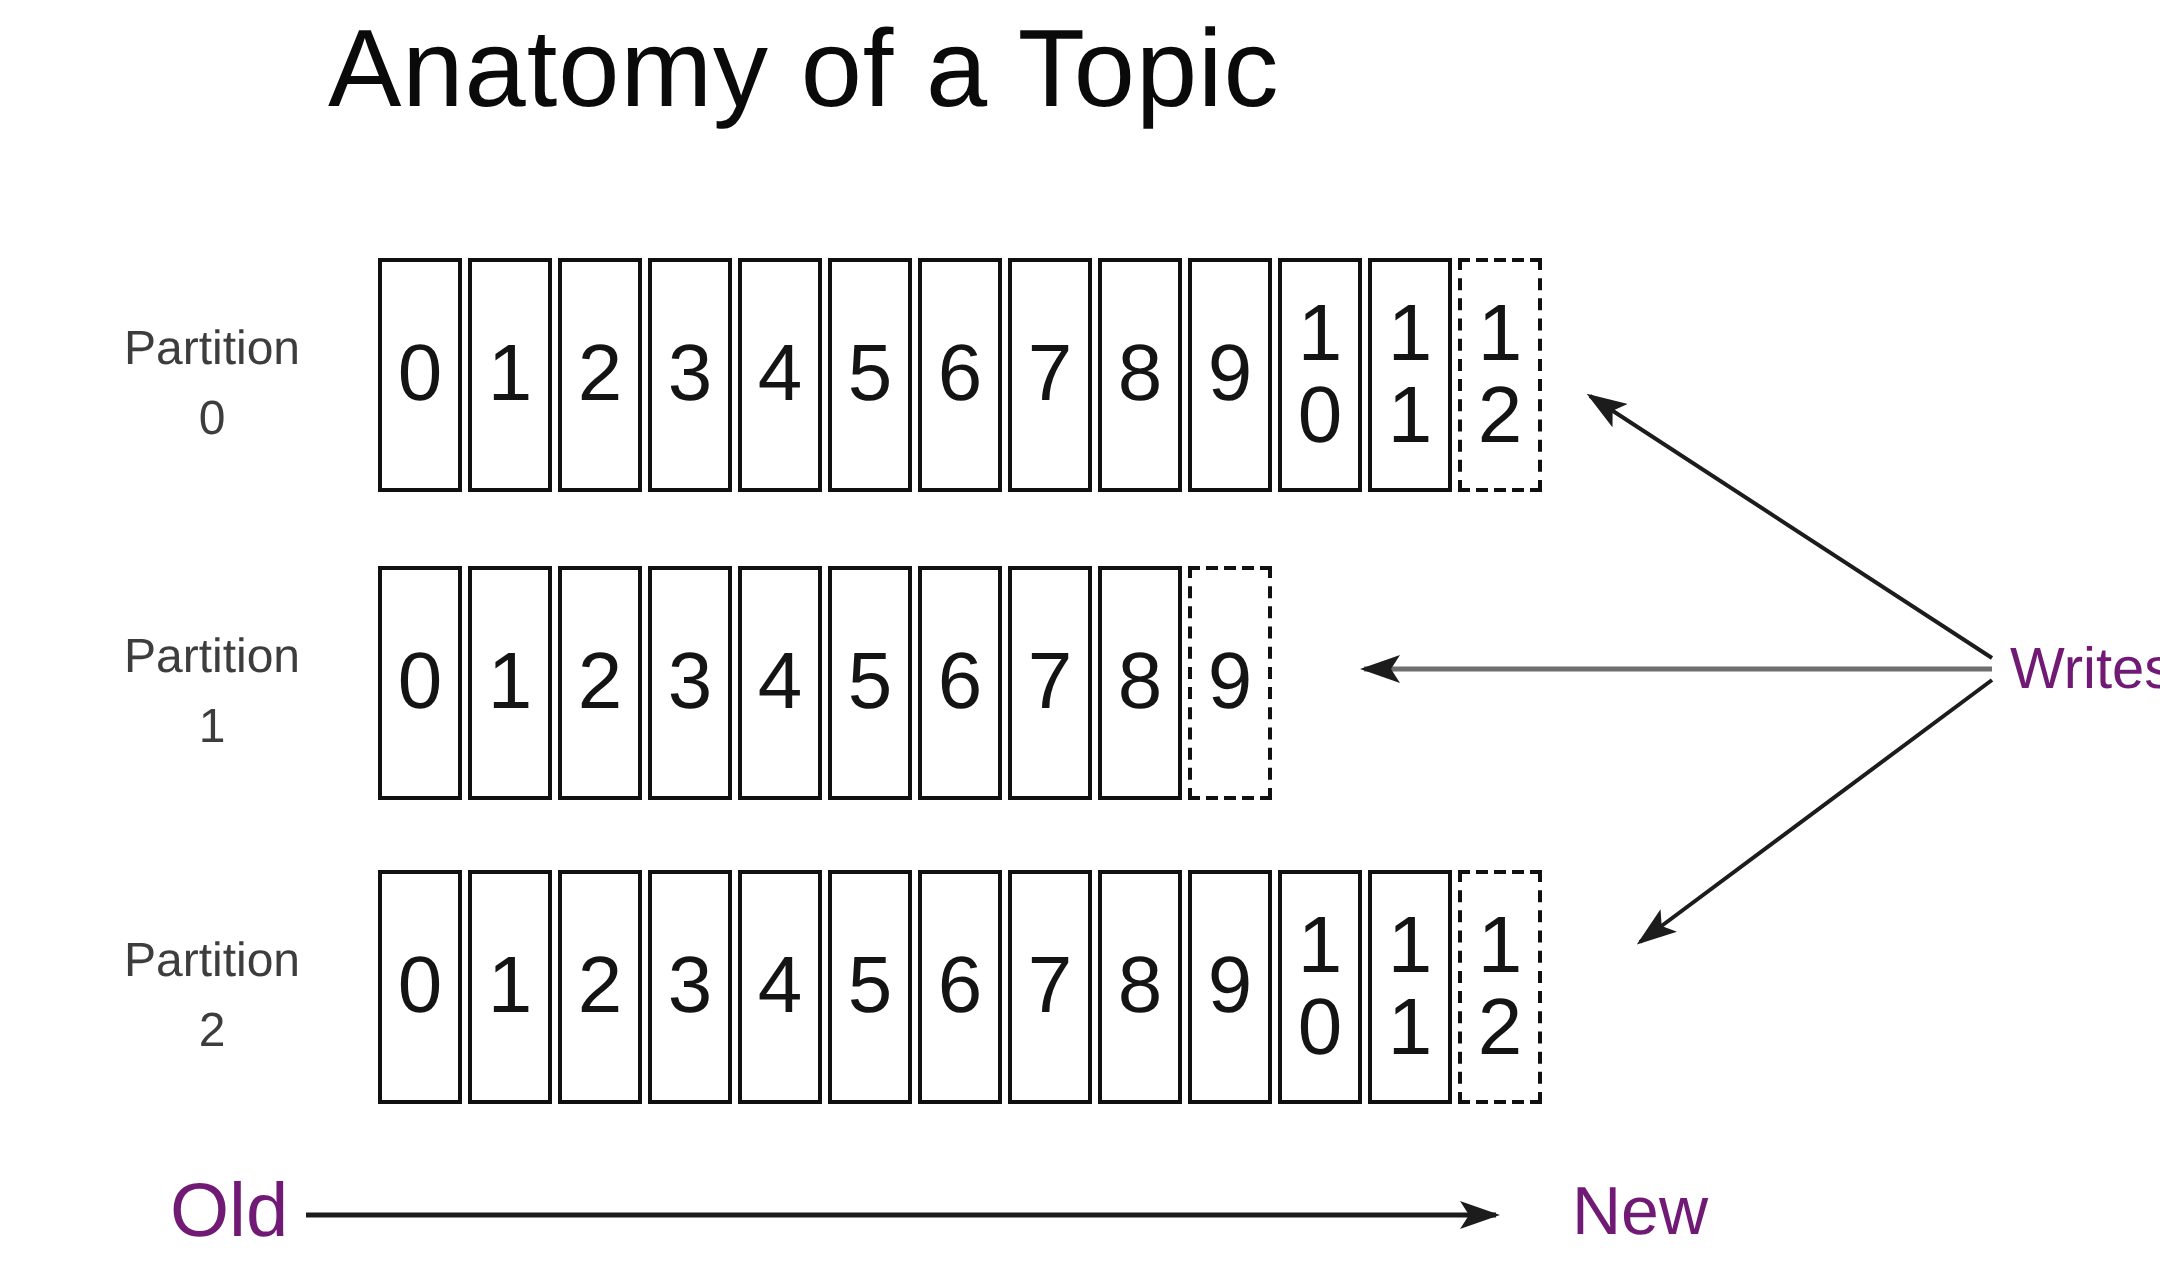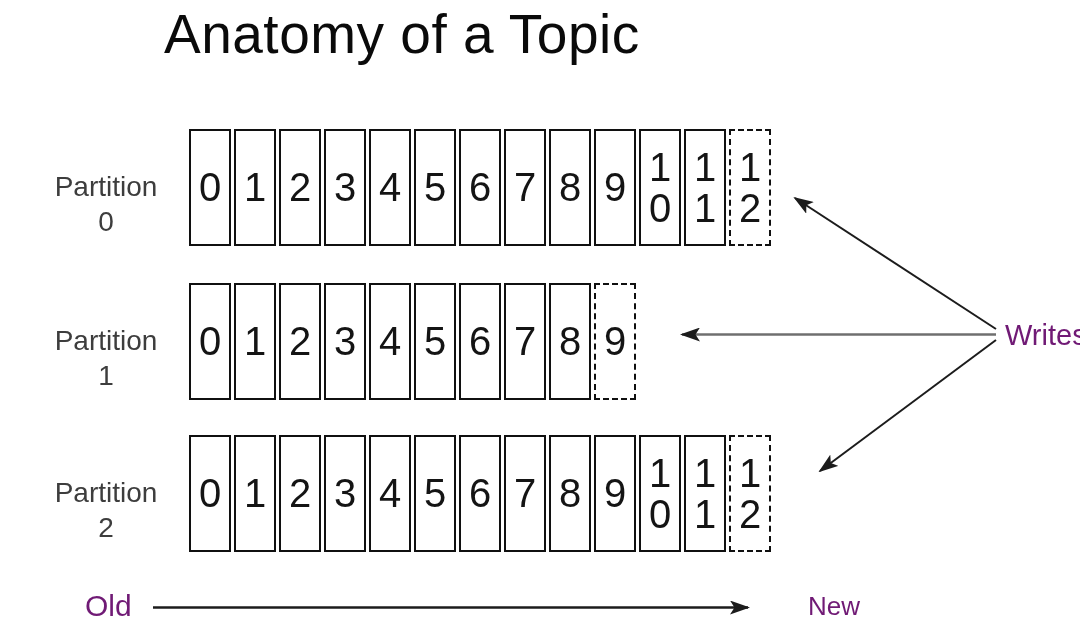--- a/index.html
+++ b/index.html
@@ -6,36 +6,36 @@
   #stage{
     position:relative;width:1080px;height:641px;background:#ffffff;
     font-family:"Liberation Sans", sans-serif;overflow:hidden;margin-left:22px;
   }
   .title{
     position:absolute;left:142px;top:4px;font-size:55px;line-height:60px;
     color:#0a0a0a;letter-spacing:0.5px;white-space:nowrap;
   }
   .prow{position:absolute;left:0;width:1080px;height:117px;}
   .plabel{
-    position:absolute;left:8px;top:16px;width:152px;height:117px;
+    position:absolute;left:8px;top:4px;width:152px;height:117px;
     display:flex;flex-direction:column;align-items:center;justify-content:center;
-    font-size:28px;line-height:35px;color:#3d3d3d;
+    font-size:24px;line-height:35px;color:#3d3d3d;
   }
   .cells{position:absolute;left:167px;top:0;display:flex;gap:3px;}
   .cell{
     box-sizing:border-box;width:42px;height:117px;border:2.5px solid #101010;
     display:flex;align-items:center;justify-content:center;
     font-size:40px;line-height:41px;color:#141414;background:#ffffff;
     white-space:pre-line;text-align:center;
   }
   .cell.dashed{border:2.6px dashed #101010;}
   .floatlabel{position:absolute;white-space:nowrap;color:#701a75;}
   #writes-label{left:983px;top:317px;font-size:29px;line-height:36px;}
-  #old-label{left:63px;top:589px;font-size:30px;line-height:34px;}
-  #new-label{left:786px;top:589px;font-size:26px;line-height:34px;}
+  #old-label{left:63px;top:589px;font-size:38px;line-height:34px;}
+  #new-label{left:764px;top:589px;font-size:34px;line-height:34px;}
   #arrows{position:absolute;left:0;top:0;pointer-events:none;}
   #watermark{position:absolute;left:834px;top:558px;width:246px;height:76px;}
   #watermark .wm-text{
     position:absolute;left:46px;top:17px;font-size:30px;letter-spacing:1px;
     color:#c7c7c7;white-space:nowrap;
     text-shadow:1.5px 1.5px 0 #ffffff, -0.5px -0.5px 0 #bdbdbd;
   }
   #watermark .wm-icon{position:absolute;left:0;top:0;transform:rotate(-6deg);}
 </style>
 </head>

